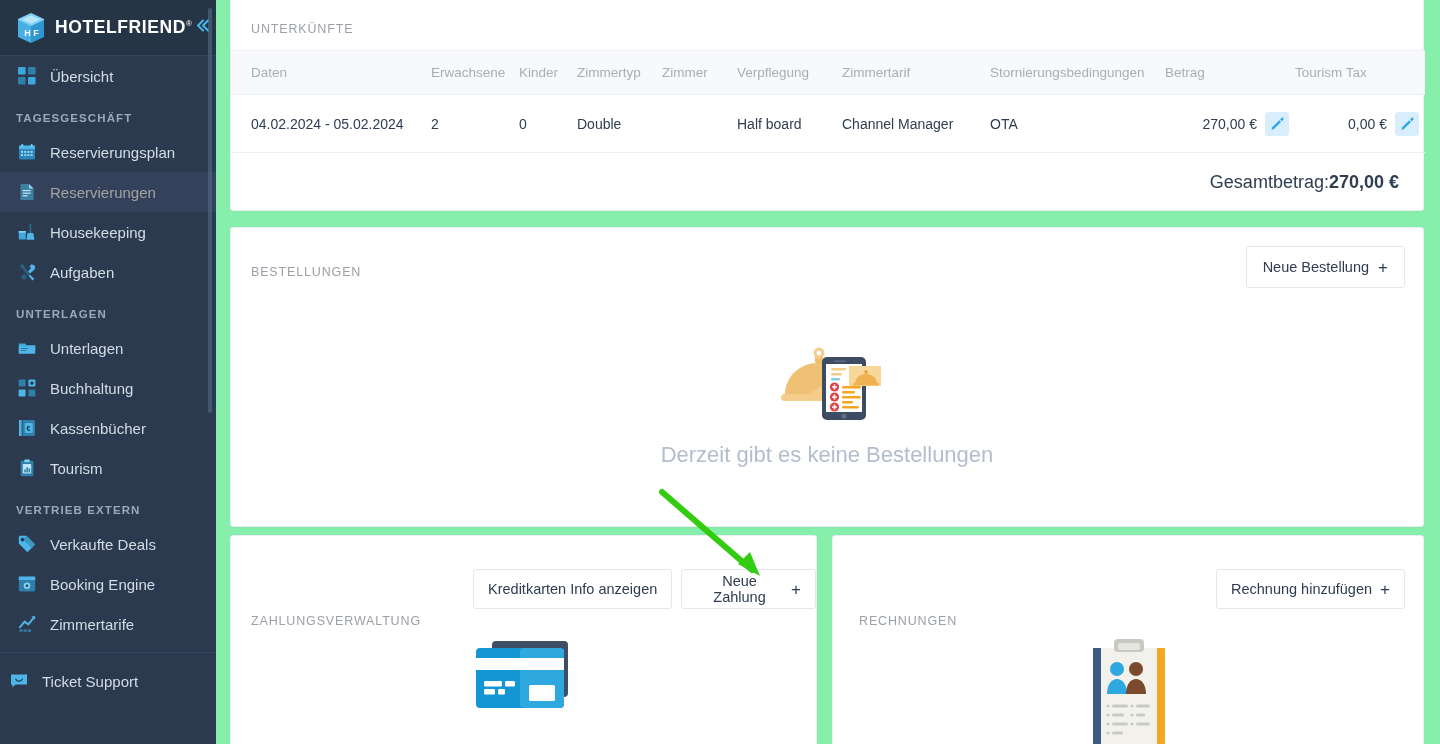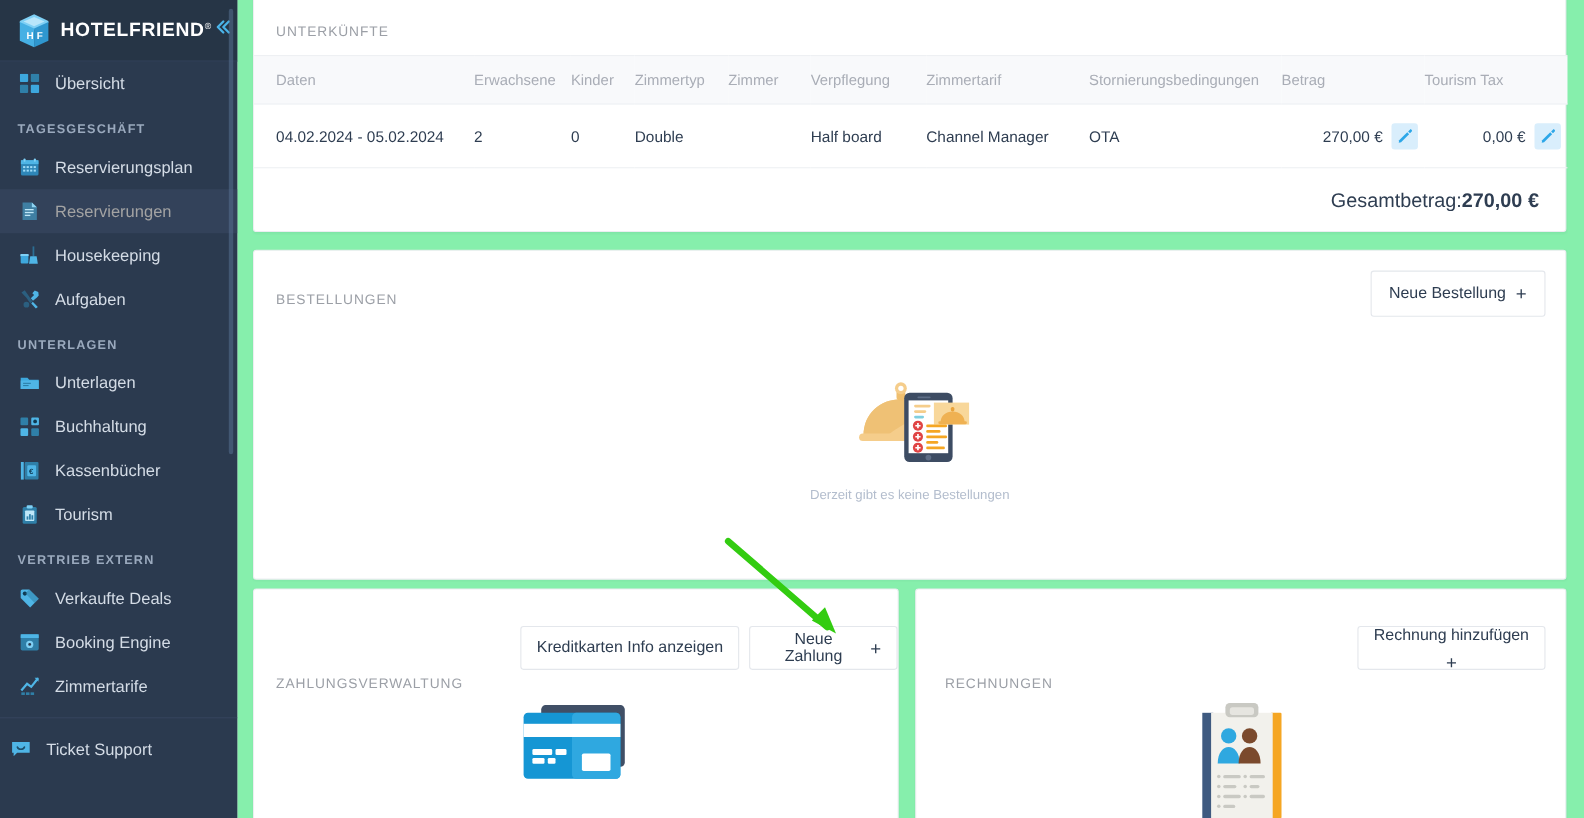--- a/index.html
+++ b/index.html
@@ -131,21 +131,21 @@
     background: #fff; color: #2e3d51; font-size: 14.5px;
     display: inline-flex; align-items: center; gap: 9px; cursor: pointer;
     font-family: "Liberation Sans", sans-serif;
   }
   .plus-glyph { font-size: 17px; line-height: 1; font-weight: 500; }
   #orders-empty {
     position: absolute; left: 0; right: 0; top: 100px;
     display: flex; flex-direction: column; align-items: center;
   }
   #orders-empty-text {
-    color: #b3bdcd; font-size: 12px; margin-top: 18px;
+    color: #b3bdcd; font-size: 22px; margin-top: 18px;
   }
 
   
   #card-pay { left: 14px; top: 535px; width: 587px; height: 215px; }
   #pay-title { position: absolute; left: 20px; top: 78px; }
   #btn-cc-info {
     position: absolute; left: 242px; top: 33px;
     height: 40px; padding: 0 14px;
     border: 1px solid #e4e7ec; border-radius: 3px;
     background: #fff; color: #2e3d51; font-size: 14.5px;
@@ -160,26 +160,25 @@
     display: inline-flex; align-items: center; gap: 8px; cursor: pointer;
     font-family: "Liberation Sans", sans-serif;
   }
   #pay-illus { position: absolute; left: 243px; top: 100px; }
 
   
   #card-inv { left: 616px; top: 535px; width: 592px; height: 215px; }
   #inv-title { position: absolute; left: 26px; top: 78px; }
   #btn-add-invoice {
     position: absolute; right: 18px; top: 33px;
-    height: 40px; padding: 0 14px;
+    height: 40px; padding: 8px 14px;
     border: 1px solid #e4e7ec; border-radius: 3px;
     background: #fff; color: #2e3d51; font-size: 14.5px;
     display: inline-flex; align-items: center; gap: 8px; cursor: pointer;
     font-family: "Liberation Sans", sans-serif;
-    flex-direction: column;
   }
   #inv-illus { position: absolute; left: 246px; top: 100px; }
 
   
   #annot-arrow {
     position: absolute; left: 440px; top: 480px;
     width: 130px; height: 100px;
     pointer-events: none;
   }
 </style>

